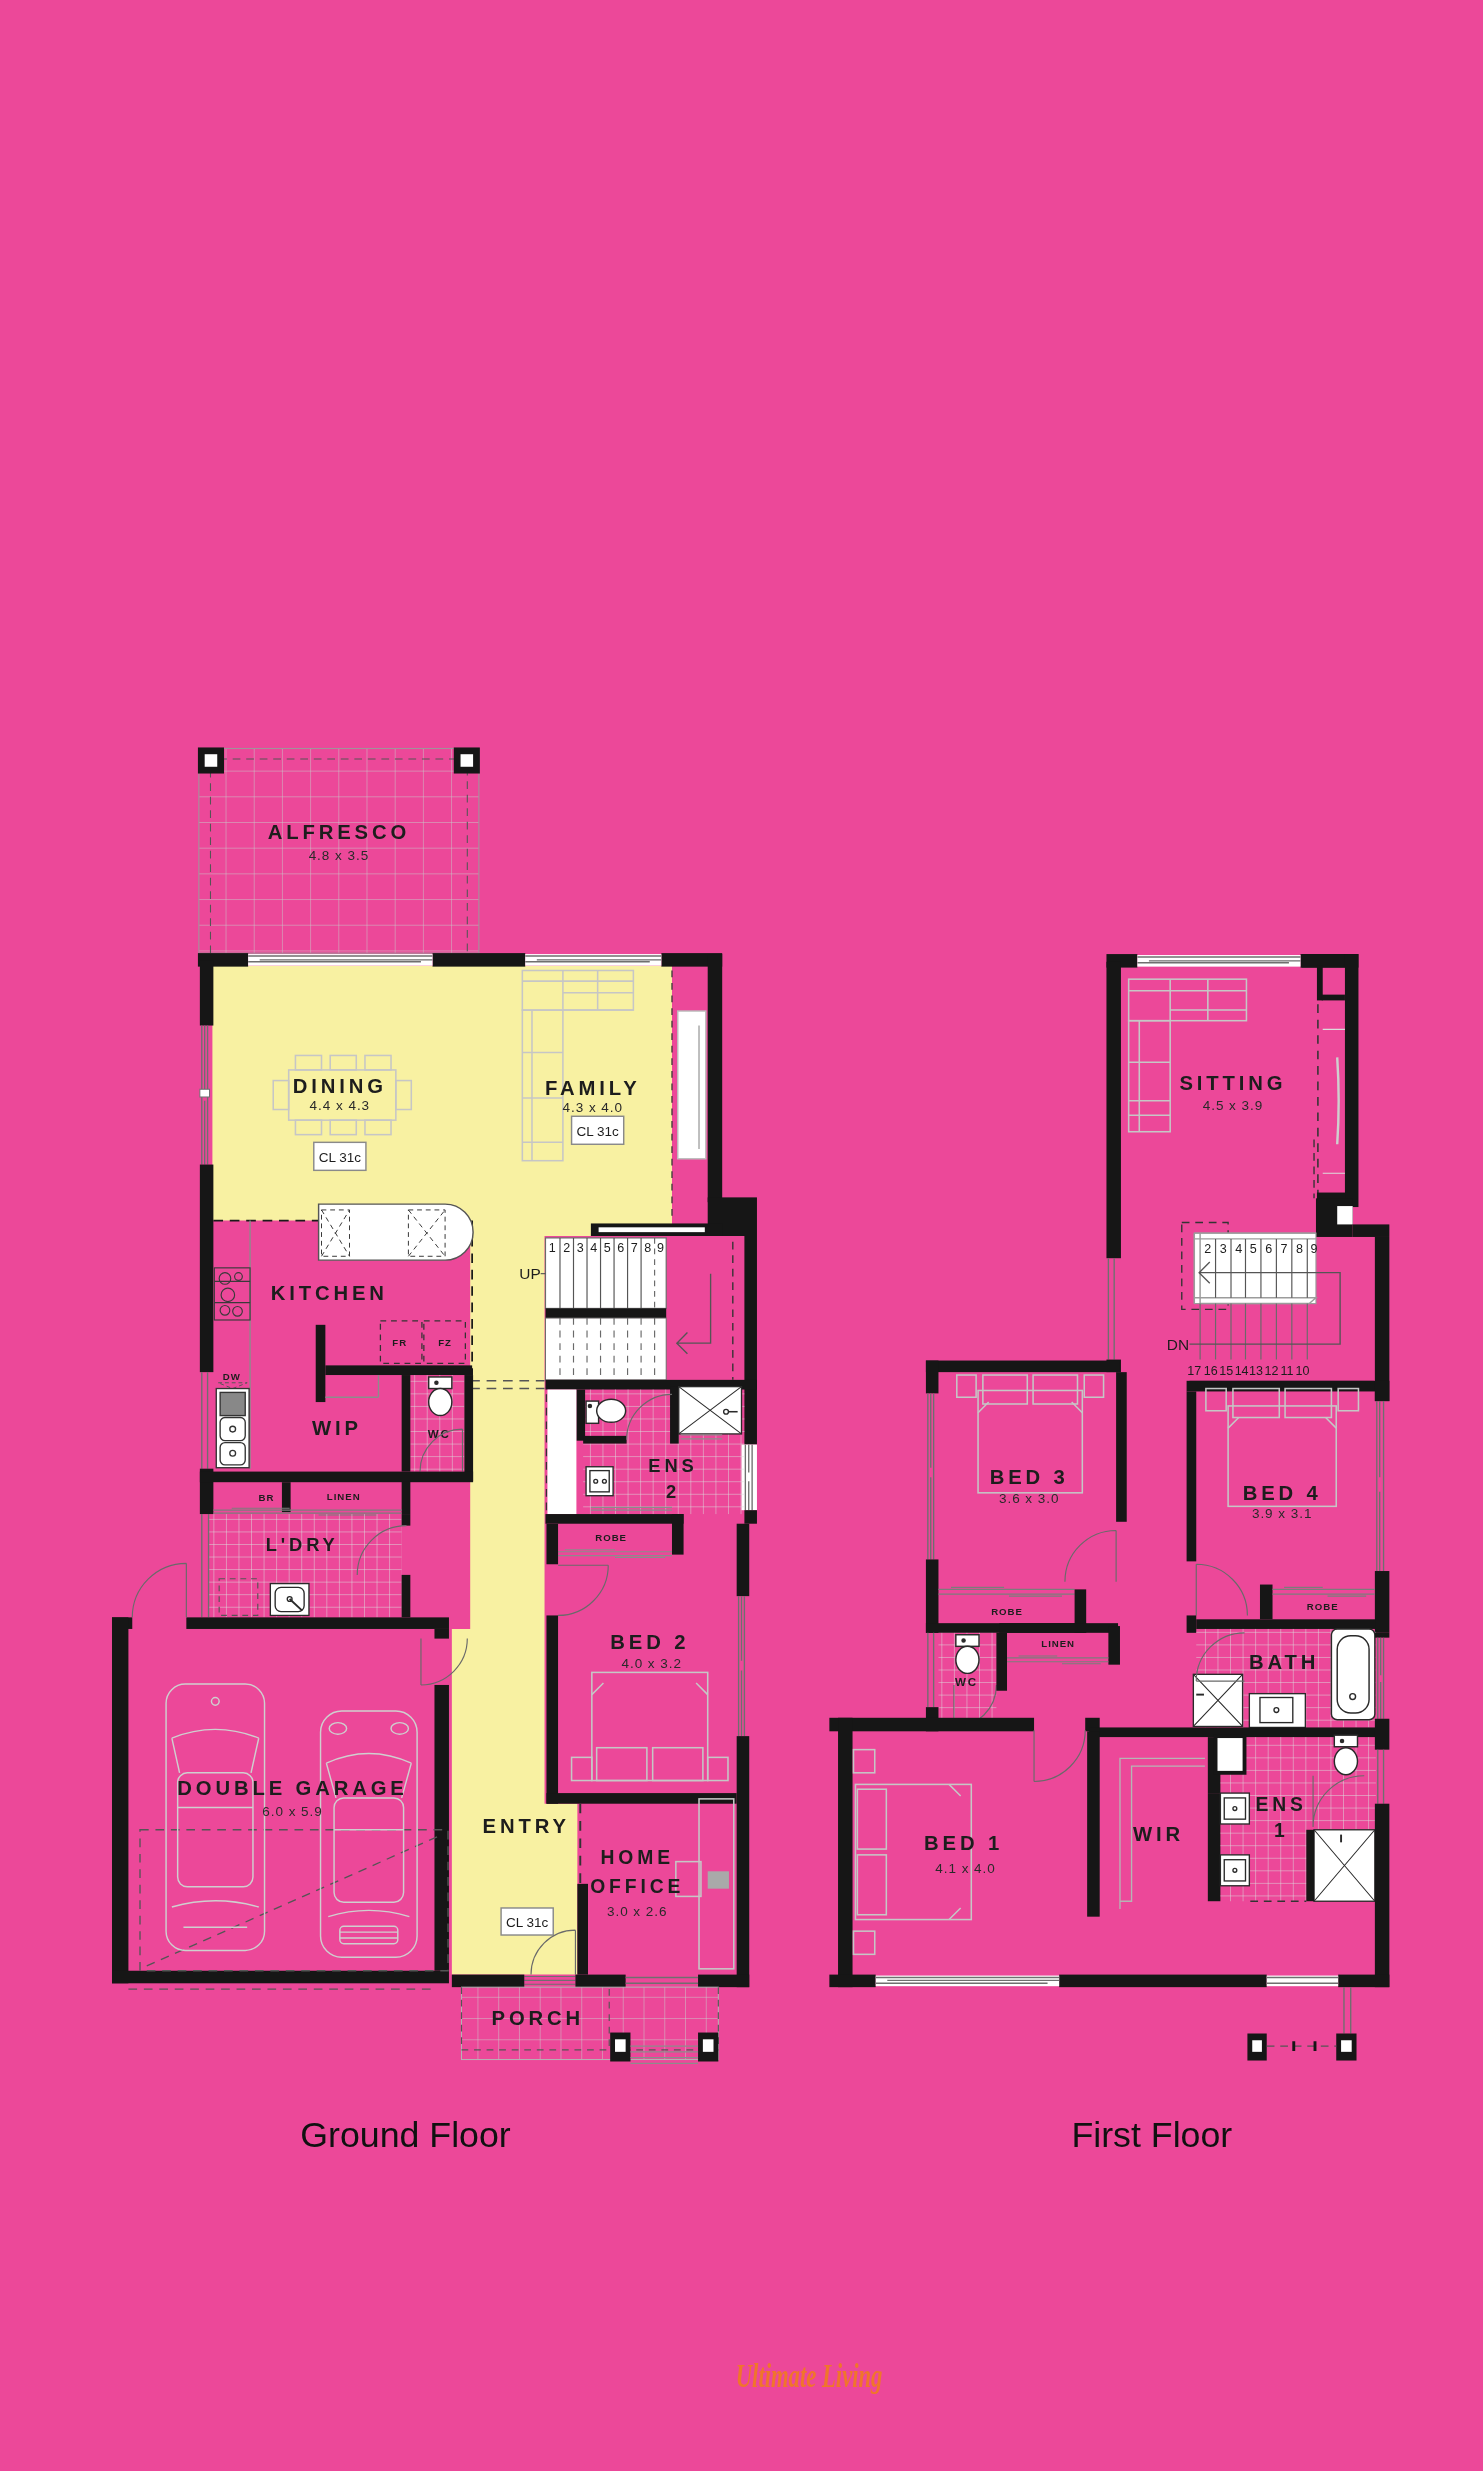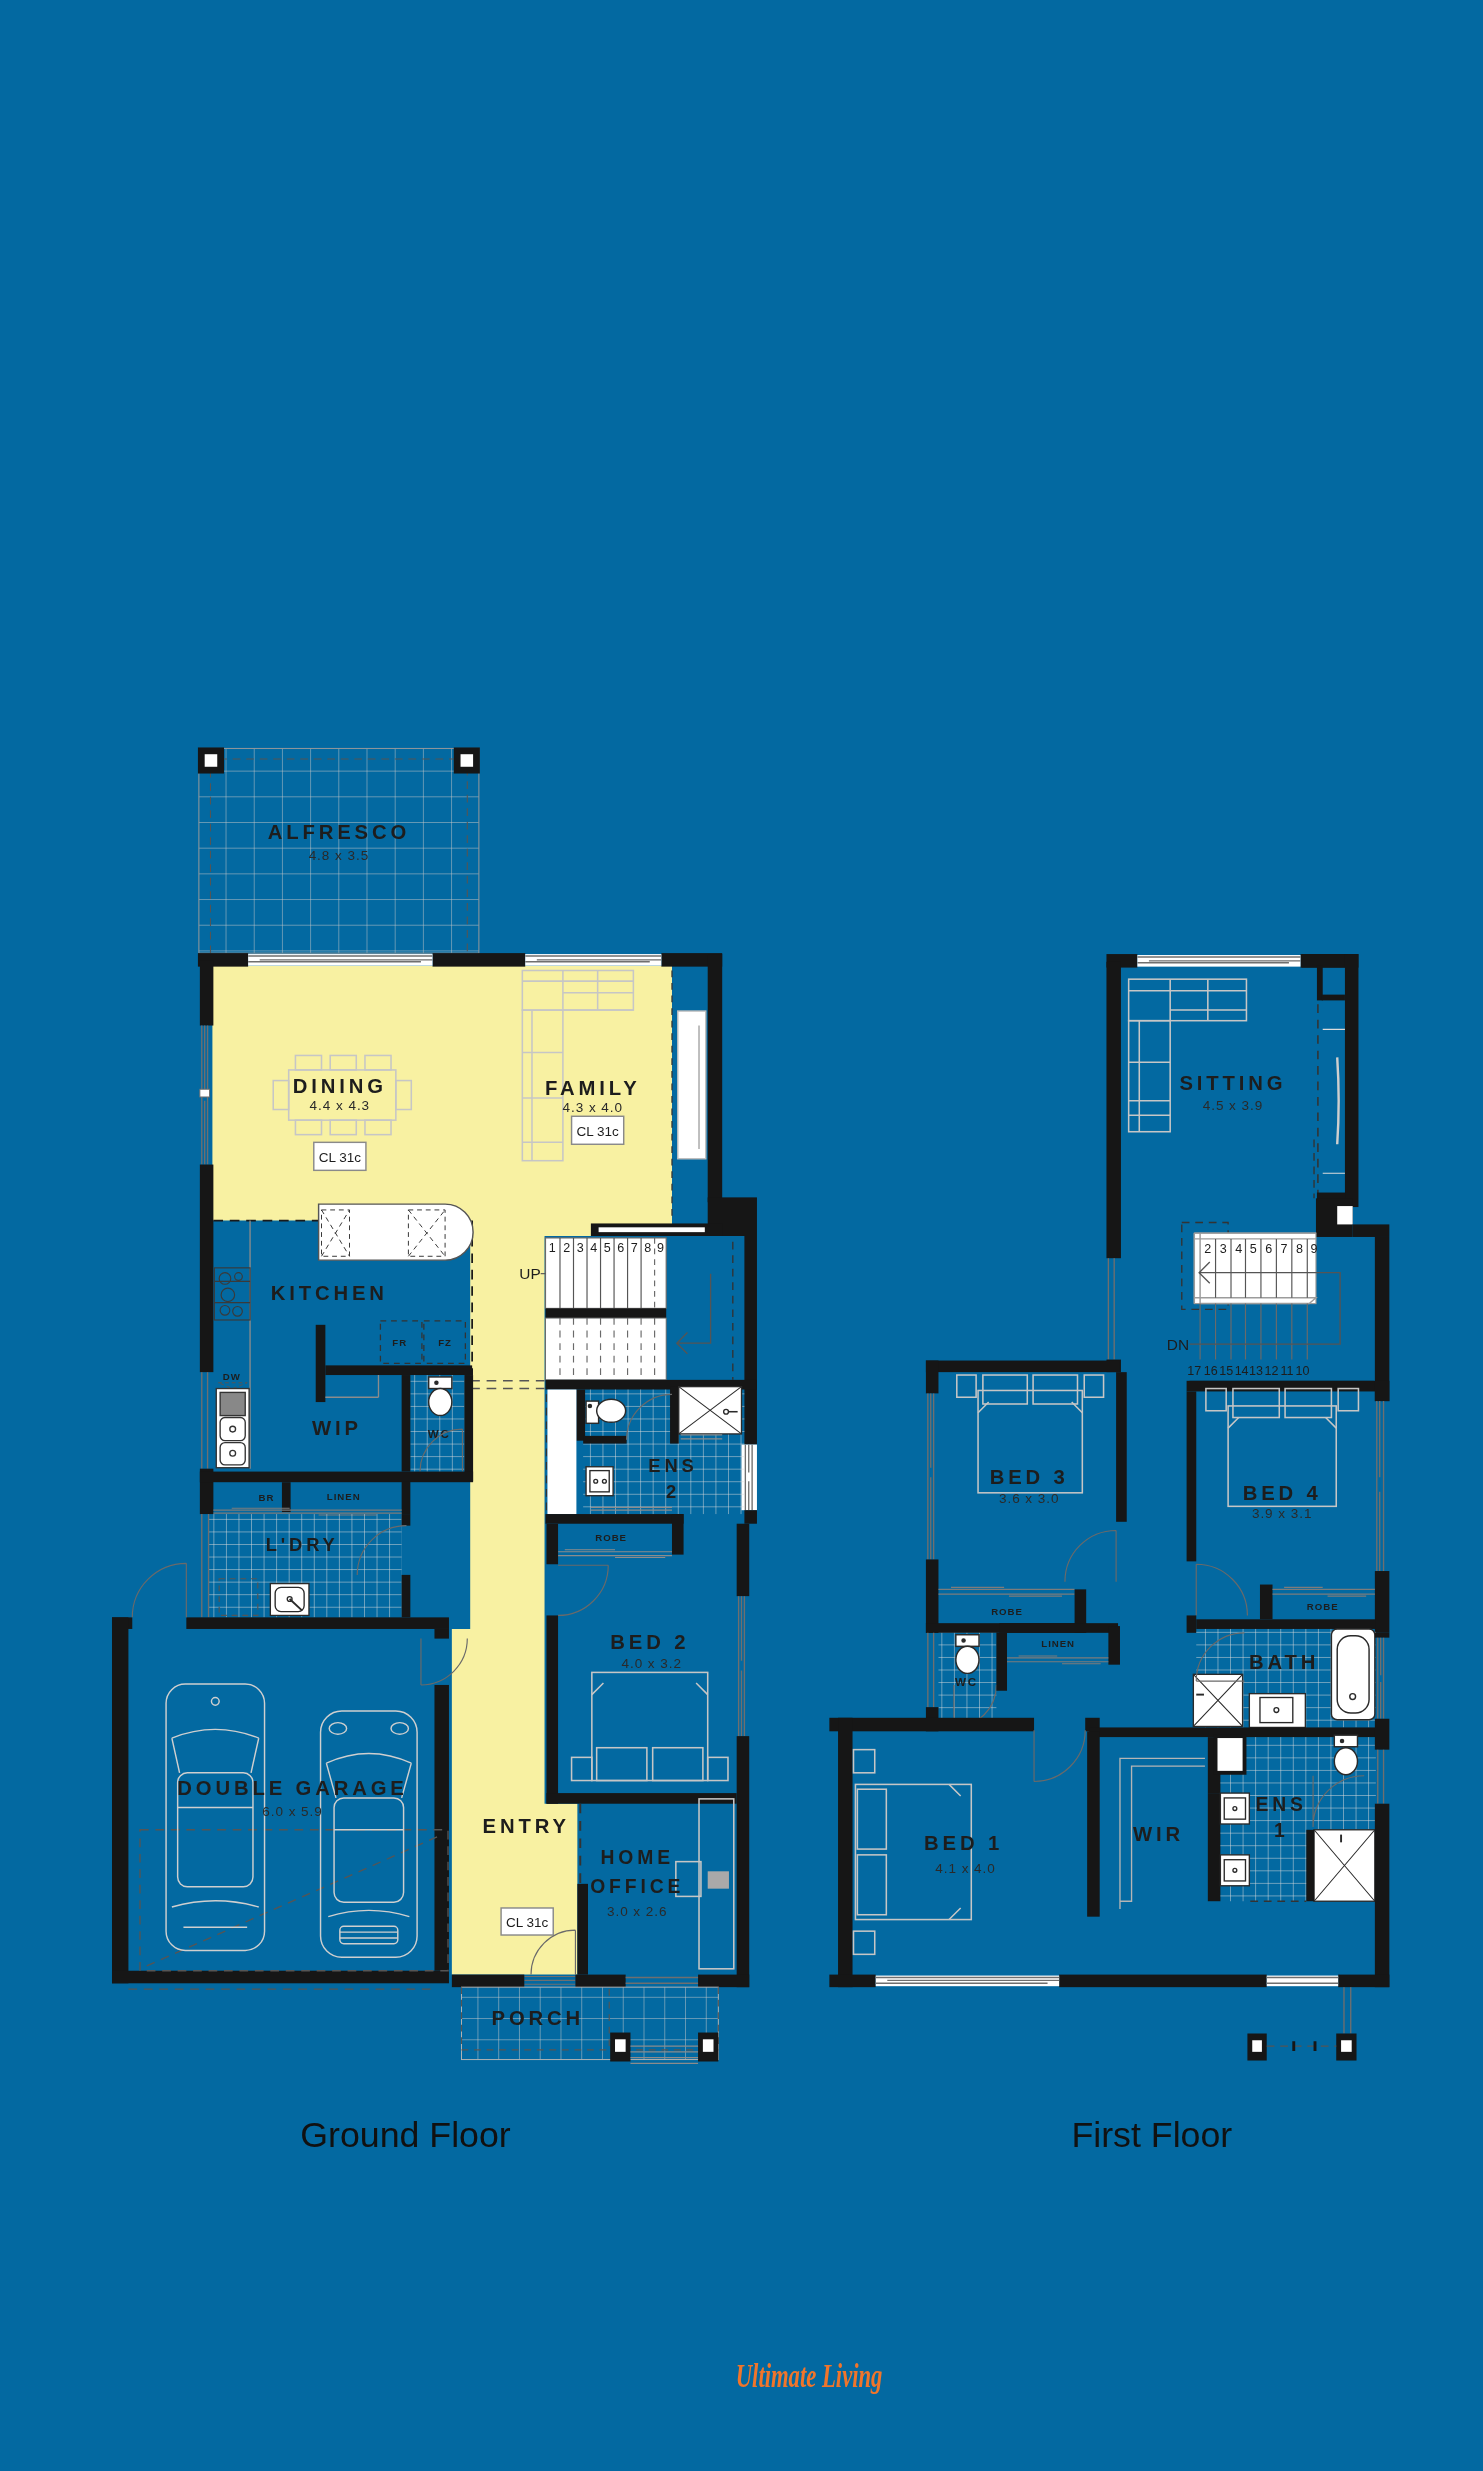--- a/index.html
+++ b/index.html
@@ -1,16 +1,16 @@
 <!DOCTYPE html>
 <html><head>
 <meta charset="utf-8">
 <style>
 html,body{margin:0;padding:0;background:#ffffff;}
-#page{position:relative;width:1483px;height:2472px;background:#0369a1;overflow:hidden;}
+#page{position:relative;width:1483px;height:2472px;background:#ec4899;overflow:hidden;}
 svg{position:absolute;left:0;top:0;}
 text{font-family:"Liberation Sans",sans-serif;}
 .rm{font-weight:bold;fill:#1d1d1d;letter-spacing:4px;font-size:21px;text-anchor:middle;}
 .dim{fill:#2a2a2a;font-size:14px;text-anchor:middle;letter-spacing:1px;}
 .sm{font-weight:bold;fill:#1d1d1d;letter-spacing:2px;font-size:12px;text-anchor:middle;}
 .tn{font-weight:bold;fill:#1d1d1d;letter-spacing:1px;font-size:10px;text-anchor:middle;}
 .num{fill:#1d1d1d;font-size:13px;text-anchor:middle;}
 .cl{fill:#1d1d1d;font-size:14px;text-anchor:middle;}
 .fl{fill:#111;font-size:37px;text-anchor:middle;}
 </style>

